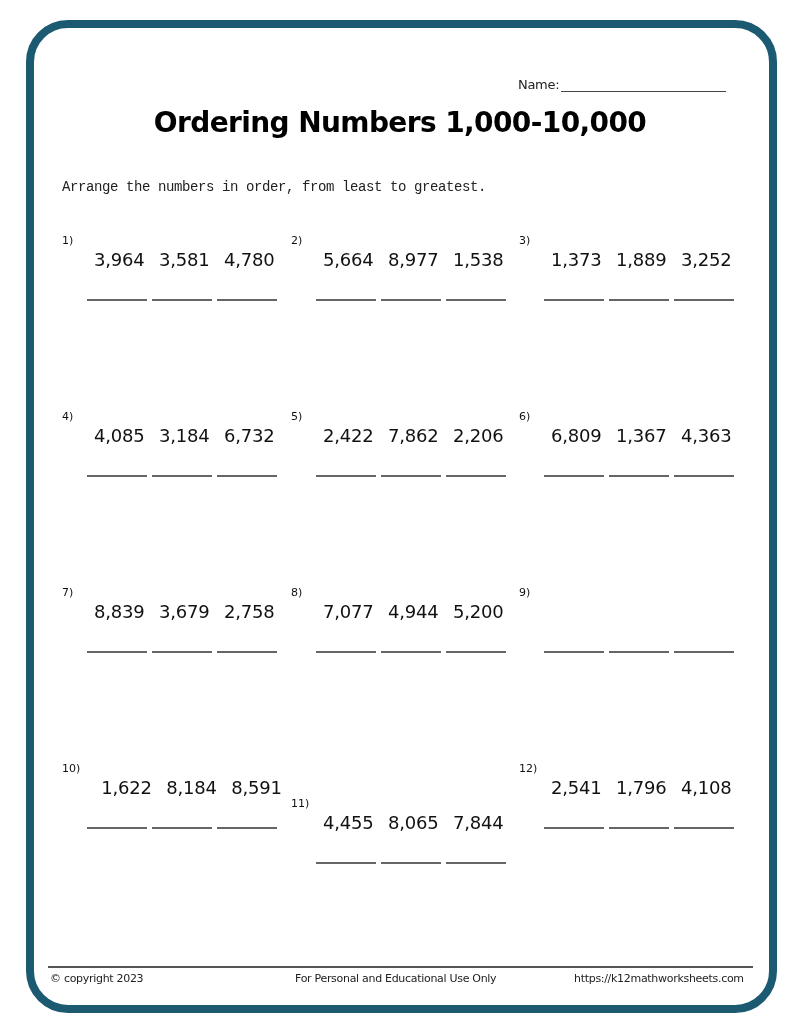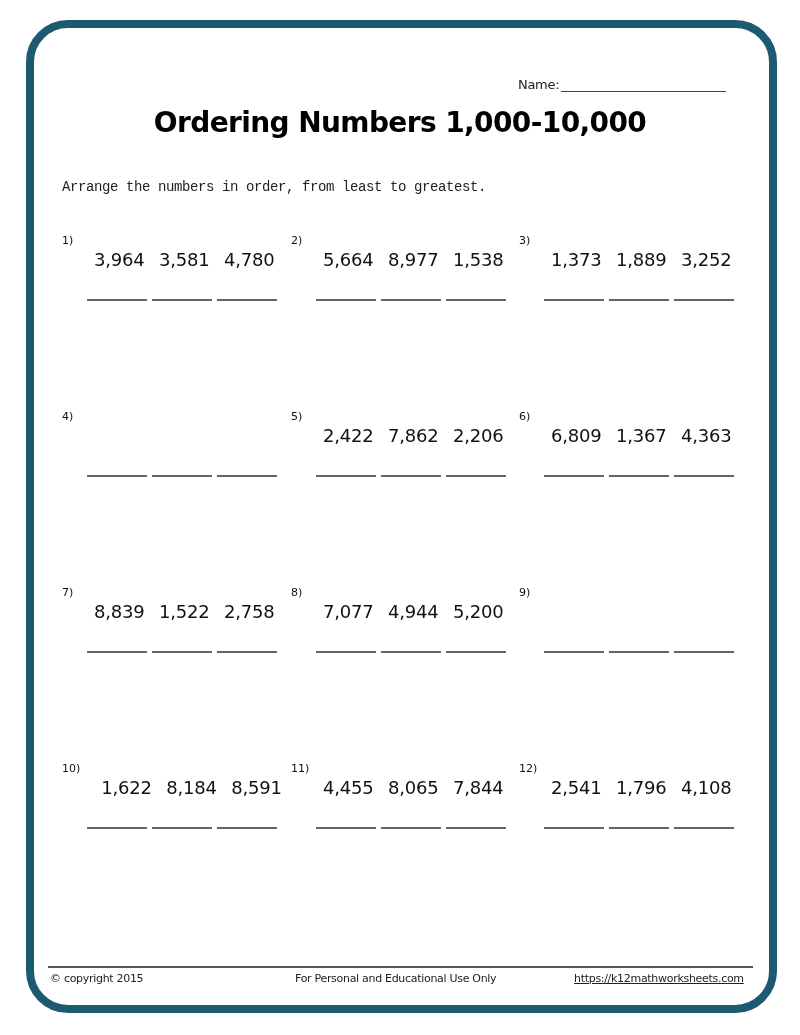--- a/index.html
+++ b/index.html
@@ -50,59 +50,60 @@
       <div class="vals"><span>5,664</span><span>8,977</span><span>1,538</span></div>
       <div class="blanks"><i></i><i></i><i></i></div>
     </div>
     <div class="problem" style="left: 519px; top: 234px;">
       <span class="num">3)</span>
       <div class="vals"><span>1,373</span><span>1,889</span><span>3,252</span></div>
       <div class="blanks"><i></i><i></i><i></i></div>
     </div>
     <div class="problem" style="left: 62px; top: 410px;">
       <span class="num">4)</span>
+      <div class="vals"><span>4,085</span><span>3,184</span><span>6,732</span></div>
       <div class="blanks"><i></i><i></i><i></i></div>
     </div>
     <div class="problem" style="left: 291px; top: 410px;">
       <span class="num">5)</span>
       <div class="vals"><span>2,422</span><span>7,862</span><span>2,206</span></div>
       <div class="blanks"><i></i><i></i><i></i></div>
     </div>
     <div class="problem" style="left: 519px; top: 410px;">
       <span class="num">6)</span>
       <div class="vals"><span>6,809</span><span>1,367</span><span>4,363</span></div>
       <div class="blanks"><i></i><i></i><i></i></div>
     </div>
     <div class="problem" style="left: 62px; top: 586px;">
       <span class="num">7)</span>
-      <div class="vals"><span>8,839</span><span>1,522</span><span>2,758</span></div>
+      <div class="vals"><span>8,839</span><span>3,679</span><span>2,758</span></div>
       <div class="blanks"><i></i><i></i><i></i></div>
     </div>
     <div class="problem" style="left: 291px; top: 586px;">
       <span class="num">8)</span>
       <div class="vals"><span>7,077</span><span>4,944</span><span>5,200</span></div>
       <div class="blanks"><i></i><i></i><i></i></div>
     </div>
     <div class="problem" style="left: 519px; top: 586px;">
       <span class="num">9)</span>
       <div class="blanks"><i></i><i></i><i></i></div>
     </div>
     <div class="problem" style="left: 62px; top: 762px; text-align: center;">
       <span class="num">10)</span>
       <div class="vals"><span>1,622</span><span>8,184</span><span>8,591</span></div>
       <div class="blanks"><i></i><i></i><i></i></div>
     </div>
-    <div class="problem" style="left: 291px; top: 762px;">
+    <div class="problem" style="left: 291px; top: 797px;">
       <span class="num">11)</span>
       <div class="vals"><span>4,455</span><span>8,065</span><span>7,844</span></div>
       <div class="blanks"><i></i><i></i><i></i></div>
     </div>
     <div class="problem" style="left: 519px; top: 762px;">
       <span class="num">12)</span>
       <div class="vals"><span>2,541</span><span>1,796</span><span>4,108</span></div>
       <div class="blanks"><i></i><i></i><i></i></div>
     </div>
   </div>
 
 <div class="footer-rule"></div>
-<div class="footer" style="left:50px;">© copyright 2015</div>
+<div class="footer" style="left:50px;">© copyright 2023</div>
 <div class="footer" style="left:295px;">For Personal and Educational Use Only</div>
-<div class="footer" style="left:574px;text-decoration:underline;">https://k12mathworksheets.com</div>
+<div class="footer" style="left:574px;">https://k12mathworksheets.com</div>
 
 </body></html>

